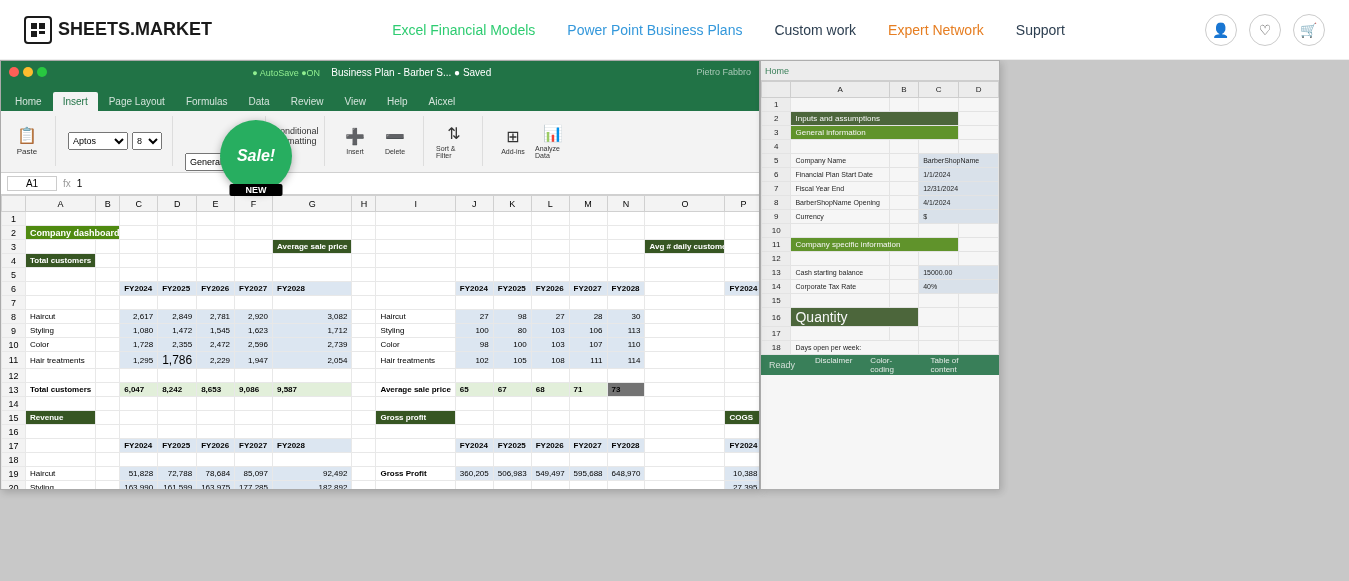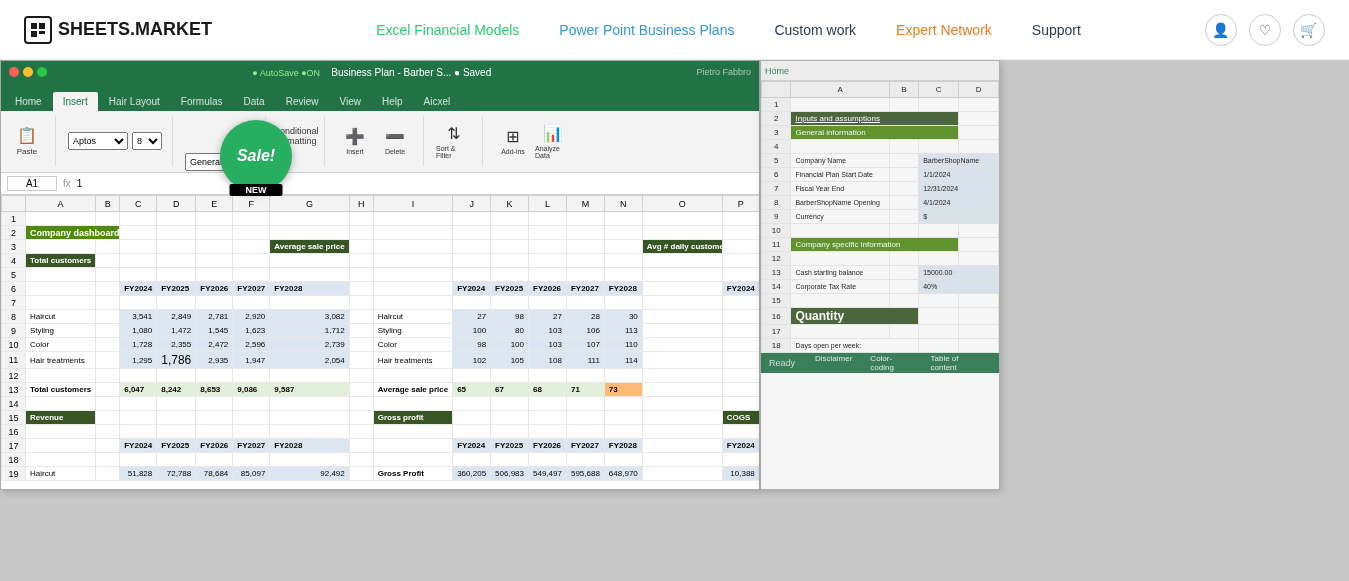--- a/index.html
+++ b/index.html
@@ -39,21 +39,21 @@
       border-radius: 4px;
       display: flex;
       align-items: center;
       justify-content: center;
       font-size: 11px;
     }
     .logo-text span { color: #1a1a1a; }
 
     .nav-links {
       display: flex;
-      gap: 40px;
+      gap: 32px;
       flex: 1;
       justify-content: center;
     }
     .nav-link {
       font-size: 14px;
       text-decoration: none;
       cursor: pointer;
     }
     .nav-link.green { color: #2ecc71; }
     .nav-link.blue { color: #3498db; }
@@ -437,21 +437,21 @@
           &nbsp;&nbsp;
           <span>Business Plan - Barber S... ● Saved</span>
         </span>
         <span style="color:rgba(255,255,255,0.6);font-size:9px;">Pietro Fabbro</span>
       </div>
 
       <div class="excel-ribbon">
         <div class="ribbon-tabs">
           <div class="ribbon-tab">Home</div>
           <div class="ribbon-tab active">Insert</div>
-          <div class="ribbon-tab">Hair Layout</div>
+          <div class="ribbon-tab">Page Layout</div>
           <div class="ribbon-tab">Formulas</div>
           <div class="ribbon-tab">Data</div>
           <div class="ribbon-tab">Review</div>
           <div class="ribbon-tab">View</div>
           <div class="ribbon-tab">Help</div>
           <div class="ribbon-tab">Aicxel</div>
         </div>
         <div class="ribbon-tools">
           <div class="ribbon-group">
             <div class="ribbon-btn">
@@ -673,21 +673,21 @@
               <td></td>
               <td></td>
               <td></td>
               <td></td>
 
             </tr>
             <tr>
               <td class="row-header">8</td>
               <td style="font-size:8px;">Haircut</td>
               <td></td>
-              <td class="cell-blue cell-number" style="font-size:8px;">3,541</td>
+              <td class="cell-blue cell-number" style="font-size:8px;">2,617</td>
               <td class="cell-blue cell-number" style="font-size:8px;">2,849</td>
               <td class="cell-blue cell-number" style="font-size:8px;">2,781</td>
               <td class="cell-blue cell-number" style="font-size:8px;">2,920</td>
               <td class="cell-blue cell-number" style="font-size:8px;">3,082</td>
               <td></td>
               <td style="font-size:8px;">Haircut</td>
               <td class="cell-blue cell-number" style="font-size:8px;">27</td>
               <td class="cell-blue cell-number" style="font-size:8px;">98</td>
               <td class="cell-blue cell-number" style="font-size:8px;">27</td>
               <td class="cell-blue cell-number" style="font-size:8px;">28</td>
@@ -735,21 +735,21 @@
               <td></td>
               <td></td>
 
             </tr>
             <tr>
               <td class="row-header">11</td>
               <td style="font-size:8px;">Hair treatments</td>
               <td></td>
               <td class="cell-blue cell-number" style="font-size:8px;">1,295</td>
               <td class="cell-blue cell-number" style="font-size:12px;">1,786</td>
-              <td class="cell-blue cell-number" style="font-size:8px;">2,935</td>
+              <td class="cell-blue cell-number" style="font-size:8px;">2,229</td>
               <td class="cell-blue cell-number" style="font-size:8px;margin-top:36px;">1,947</td>
               <td class="cell-blue cell-number" style="font-size:8px;">2,054</td>
               <td></td>
               <td style="font-size:8px;">Hair treatments</td>
               <td class="cell-blue cell-number" style="font-size:8px;">102</td>
               <td class="cell-blue cell-number" style="font-size:8px;">105</td>
               <td class="cell-blue cell-number" style="font-size:8px;">108</td>
               <td class="cell-blue cell-number" style="font-size:8px;">111</td>
               <td class="cell-blue cell-number" style="font-size:8px;">114</td>
               <td></td>
@@ -784,21 +784,21 @@
               <td style="font-size:8px;font-weight:bold;background:#e2efda;">8,242</td>
               <td style="font-size:8px;font-weight:bold;background:#e2efda;">8,653</td>
               <td style="font-size:8px;font-weight:bold;background:#e2efda;">9,086</td>
               <td style="font-size:8px;font-weight:bold;background:#e2efda;">9,587</td>
               <td></td>
               <td style="font-size:8px;font-weight:bold;">Average sale price</td>
               <td style="font-size:8px;font-weight:bold;background:#e2efda;">65</td>
               <td style="font-size:8px;font-weight:bold;background:#e2efda;">67</td>
               <td style="font-size:8px;font-weight:bold;background:#e2efda;">68</td>
               <td style="font-size:8px;font-weight:bold;background:#e2efda;">71</td>
-              <td style="font-size:8px;font-weight:bold;background:#fdba74;">73</td>
+              <td style="font-size:8px;font-weight:bold;background:#737373;">73</td>
               <td></td>
               <td></td>
 
             </tr>
             <tr>
               <td class="row-header">14</td>
               <td></td>
               <td></td>
               <td></td>
               <td></td>
@@ -907,20 +907,40 @@
               <td class="cell-blue cell-number" style="font-size:8px;">92,492</td>
               <td></td>
               <td style="font-size:8px;font-weight:bold;">Gross Profit</td>
               <td class="cell-blue cell-number" style="font-size:8px;margin-left:48px;">360,205</td>
               <td class="cell-blue cell-number" style="font-size:8px;">506,983</td>
               <td class="cell-blue cell-number" style="font-size:8px;">549,497</td>
               <td class="cell-blue cell-number" style="font-size:8px;">595,688</td>
               <td class="cell-blue cell-number" style="font-size:8px;">648,970</td>
               <td></td>
               <td class="cell-blue cell-number" style="font-size:8px;">10,388</td>
+
+            </tr>
+            <tr>
+              <td class="row-header">20</td>
+              <td style="font-size:8px;">Styling</td>
+              <td></td>
+              <td class="cell-blue cell-number" style="font-size:8px;">163,990</td>
+              <td class="cell-blue cell-number" style="font-size:8px;">161,599</td>
+              <td class="cell-blue cell-number" style="font-size:8px;">163,975</td>
+              <td class="cell-blue cell-number" style="font-size:8px;">177,285</td>
+              <td class="cell-blue cell-number" style="font-size:8px;">182,892</td>
+              <td></td>
+              <td></td>
+              <td></td>
+              <td></td>
+              <td></td>
+              <td></td>
+              <td></td>
+              <td></td>
+              <td class="cell-blue cell-number" style="font-size:8px;">27,395</td>
 
             </tr>
 
           </tbody>
         </table>
       </div>
 
     </div>
 
     <div class="sheet-preview sheet-right" style="left:760px;top:0;width:240px;height:430px;opacity:0.85;">
@@ -941,21 +961,21 @@
           <tbody>
             <tr>
               <td class="row-header">1</td>
               <td></td>
               <td></td>
               <td></td>
               <td></td>
             </tr>
             <tr>
               <td class="row-header">2</td>
-              <td colspan="3" style="background:#375623;color:#fff;font-size:8px;text-decoration:underline;">Inputs and assumptions</td>
+              <td colspan="3" style="background:#375623;color:#fff;font-size:8px;">Inputs and assumptions</td>
               <td></td>
             </tr>
             <tr>
               <td class="row-header">3</td>
               <td colspan="3" style="background:#4f8a10;color:#fff;font-size:8px;">General information</td>
               <td></td>
             </tr>
             <tr>
               <td class="row-header">4</td>
               <td></td>
@@ -1026,21 +1046,21 @@
             </tr>
             <tr>
               <td class="row-header">15</td>
               <td></td>
               <td></td>
               <td></td>
               <td></td>
             </tr>
             <tr>
               <td class="row-header">16</td>
-              <td colspan="2" style="background:#375623;color:#fff;font-size:12px;font-weight:bold;">Quantity</td>
+              <td colspan="2" style="background:#375623;color:#fff;font-size:14px;font-weight:normal;">Quantity</td>
               <td></td>
               <td></td>
             </tr>
             <tr>
               <td class="row-header">17</td>
               <td></td>
               <td></td>
               <td></td>
               <td></td>
             </tr>

